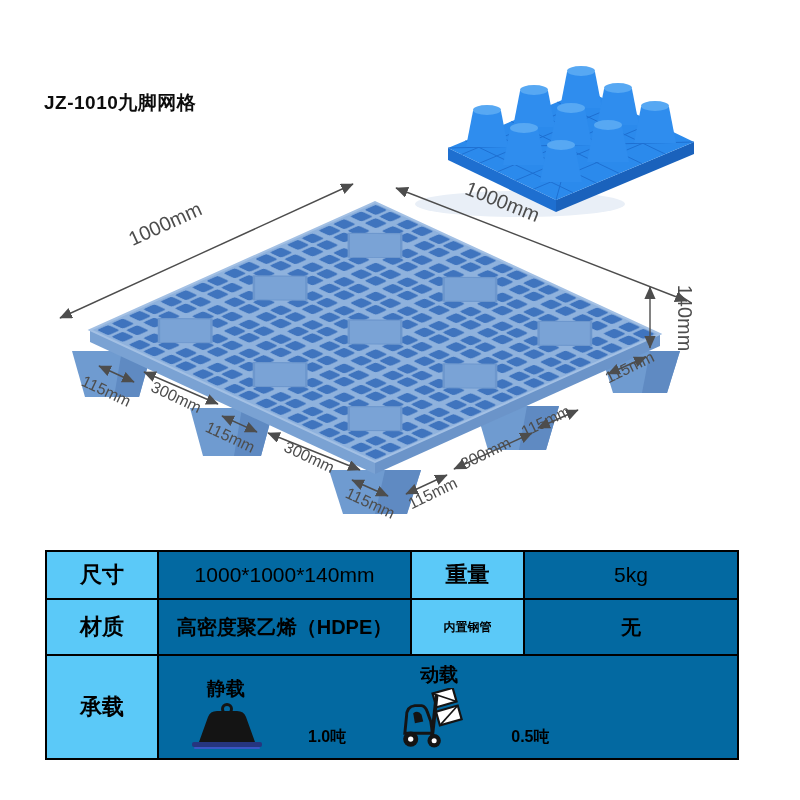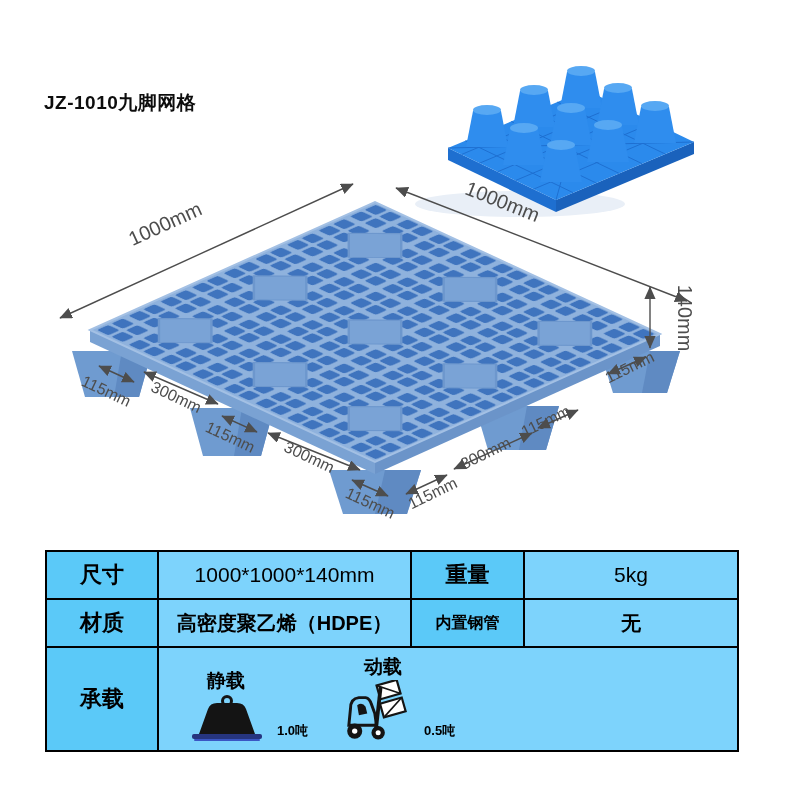--- a/index.html
+++ b/index.html
@@ -5,31 +5,31 @@
   html,body{margin:0;padding:0;background:#fff;}
   body{width:800px;height:800px;position:relative;overflow:hidden;
        font-family:"Liberation Sans","DejaVu Sans",sans-serif;}
   .page-title{position:absolute;left:44px;top:90px;font-size:19px;font-weight:bold;color:#0d0d0d;letter-spacing:0.5px;}
   .product-svg{position:absolute;left:0;top:0;}
   .dim-text{fill:#4d4d4d;font-family:"Liberation Sans","DejaVu Sans",sans-serif;}
   .dim-big{font-size:20px;}
   .dim-small{font-size:16px;}
   .dim-line{stroke:#4d4d4d;stroke-width:1.4;fill:none;}
   
-  .spec-table{position:absolute;left:45px;top:550px;border-collapse:collapse;table-layout:fixed;background:#7dd3fc;}
+  .spec-table{position:absolute;left:45px;top:550px;border-collapse:collapse;table-layout:fixed;background:#0369a1;}
   .spec-table td{border:2px solid #000;text-align:center;vertical-align:middle;padding:0;color:#000;}
   .spec-table td.hdr{background:#5bc9f8;font-weight:bold;font-size:22px;}
   .spec-table td.val{font-size:21px;font-weight:400;}
   .spec-table td.val-light{font-size:20px;font-weight:600;}
   .load-cell{text-align:left !important;}
-  .load-wrap{display:flex;align-items:flex-end;gap:34px;padding:6px 0 8px 26px;}
+  .load-wrap{display:flex;align-items:flex-end;gap:52px;padding:6px 0 8px 26px;}
   .load-group{display:flex;flex-direction:column;}
   .g-label{font-weight:bold;font-size:19px;text-align:center;width:82px;}
   .g-row{display:flex;align-items:flex-end;gap:8px;}
-  .g-val{font-weight:bold;font-size:13px;padding-bottom:2px;}
+  .g-val{font-weight:bold;font-size:16px;padding-bottom:2px;margin-left:31px;}
 </style>
 </head>
 <body>
 
 <div class="page-title">JZ-1010九脚网格</div>
 
 <svg class="product-svg" width="800" height="560" viewBox="0 0 800 560">
   <defs>
     <marker id="ah" markerWidth="11" markerHeight="9" refX="8.5" refY="4" orient="auto-start-reverse">
       <path d="M0,0 L9,4 L0,8 Z" fill="#4d4d4d"></path>
@@ -178,24 +178,24 @@
       <col style="width:113px">
       <col style="width:214px">
     </colgroup>
   <tbody>
       <tr style="height:48px">
     <td class="hdr">尺寸</td>
     <td class="val">1000*1000*140mm</td>
     <td class="hdr">重量</td>
     <td class="val">5kg</td>
   </tr>
-  <tr style="height:48px">
+  <tr style="height:56px">
     <td class="hdr">材质</td>
     <td class="val-light">高密度聚乙烯（HDPE）</td>
-    <td class="hdr" style="font-size:16px">内置钢管</td>
+    <td class="hdr" style="font-size:12px">内置钢管</td>
     <td class="val-light">无</td>
   </tr>
   <tr style="height:84px">
     <td class="hdr">承载</td>
     <td class="load-cell" colspan="3">
       <div class="load-wrap">
         <div class="load-group">
           <div class="g-label">静载</div>
           <div class="g-row">
             <svg width="84" height="48" viewBox="0 0 84 48">

